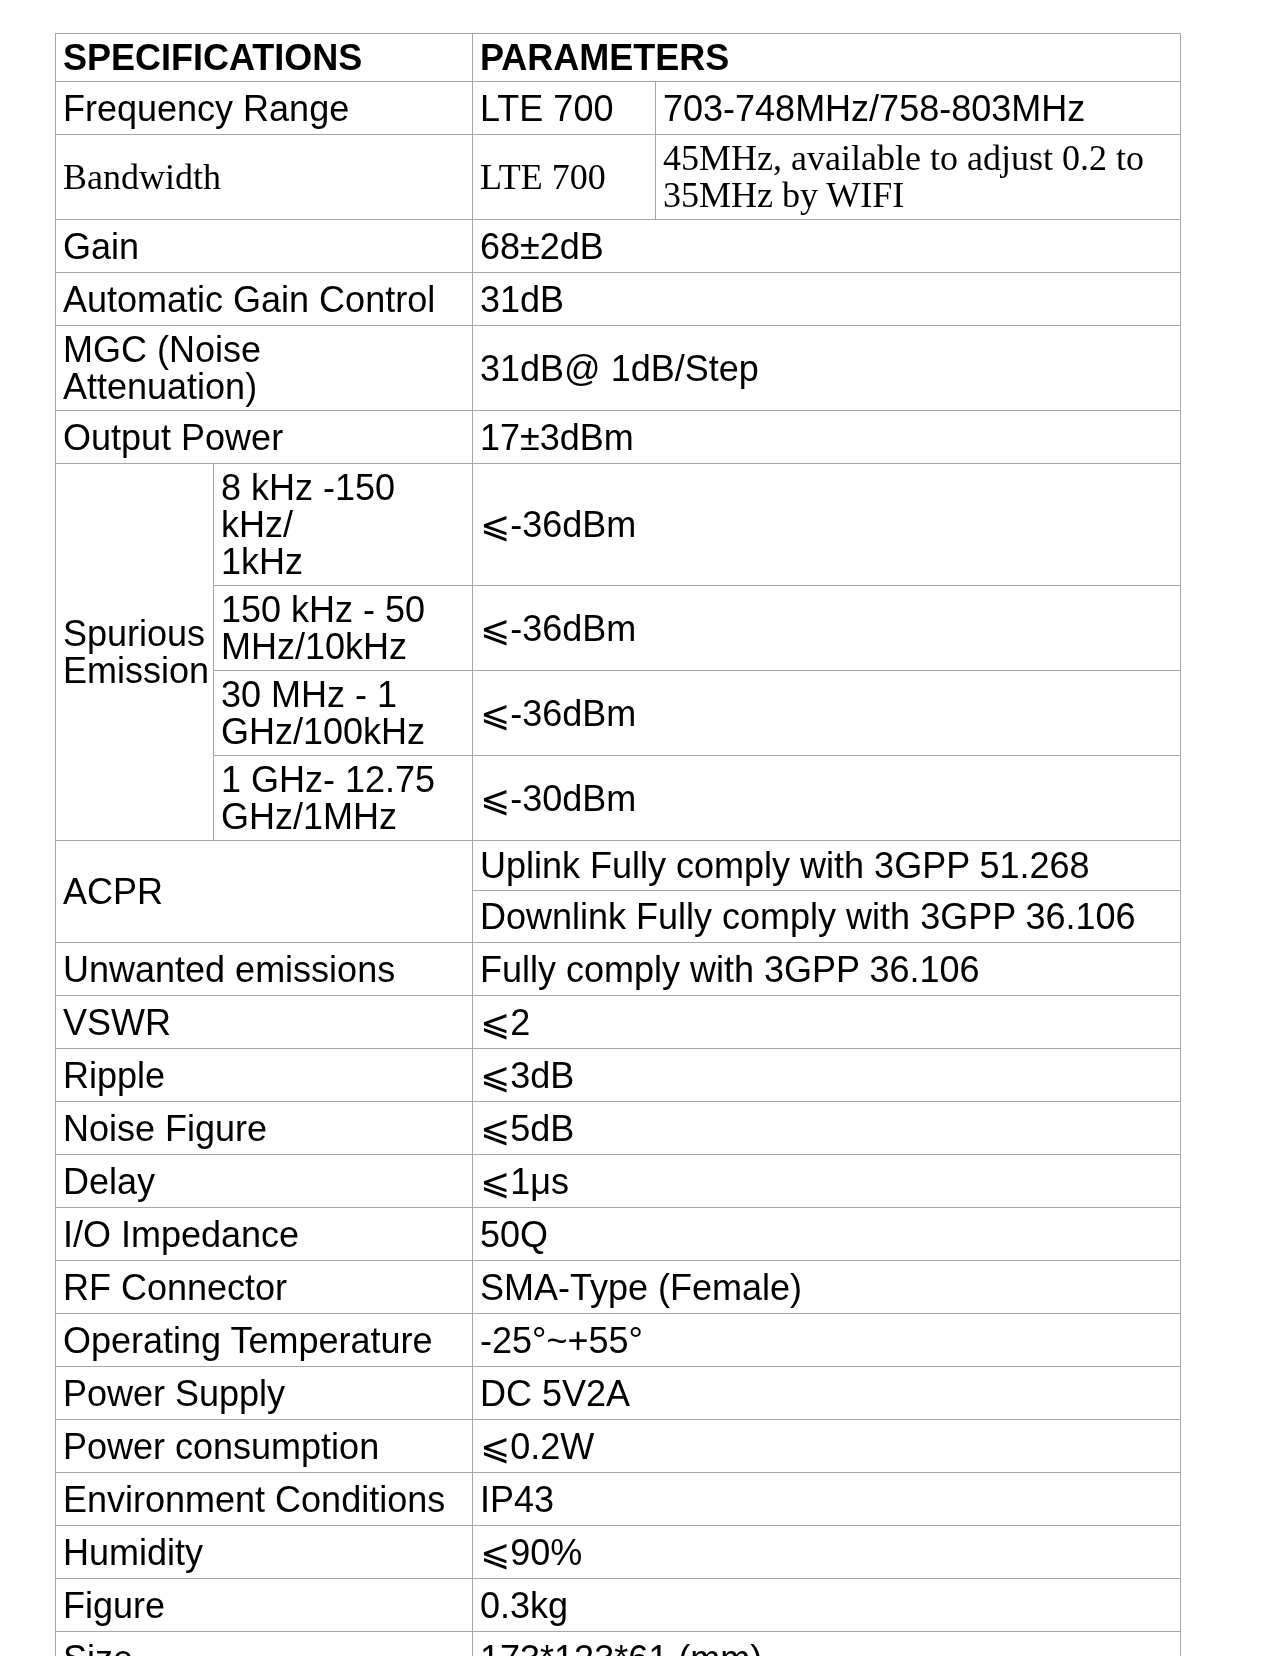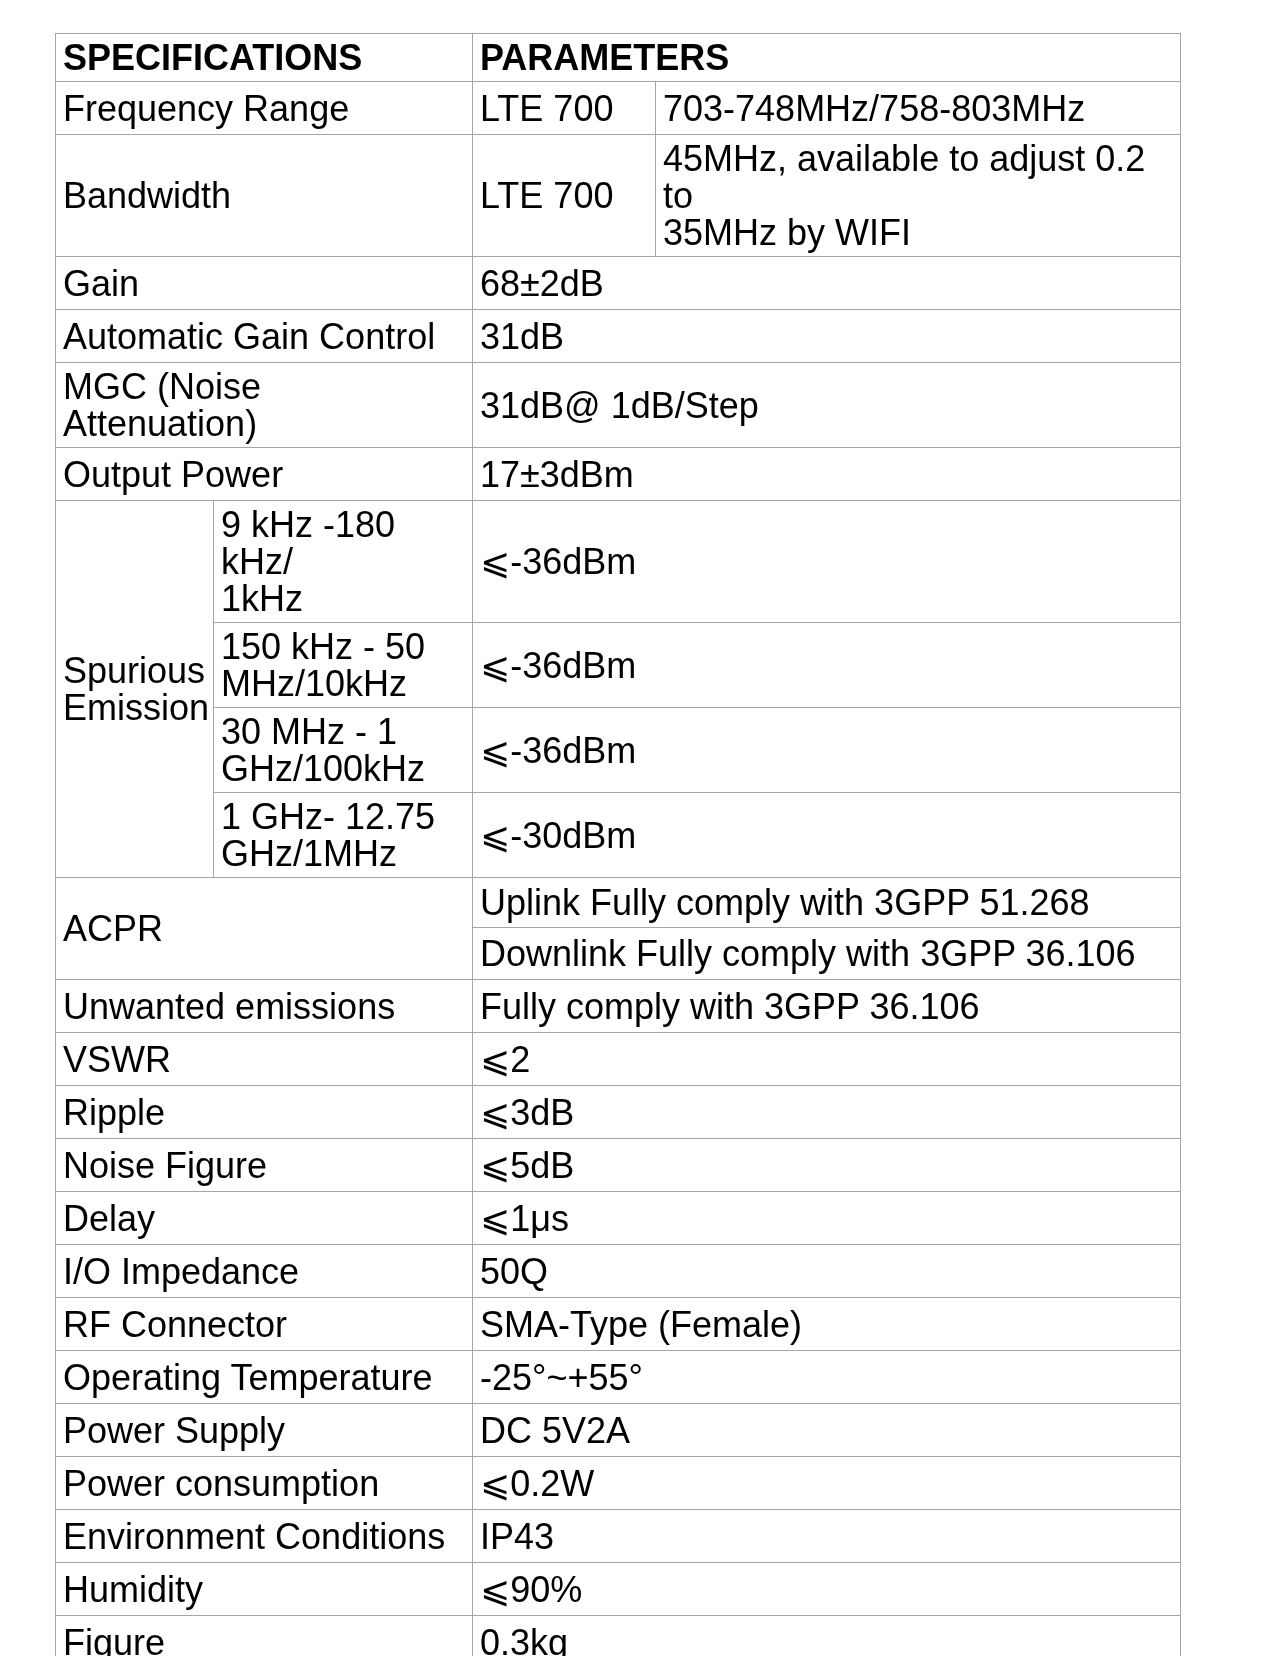--- a/index.html
+++ b/index.html
@@ -32,21 +32,21 @@
     padding: 5px 10px 5px 7px;
     vertical-align: middle;
     text-align: left;
     white-space: pre-line;
     overflow: hidden;
     font-weight: normal;
   }
   table.spec th { font-weight: bold; }
   tr.hHeader  { height: 46px; }
   tr.hSingle  { height: 53px; }
-  tr.hBand    { height: 80px; }
+  tr.hBand    { height: 80px; font-family: Liberation Serif, serif; }
   tr.hSpur    { height: 82px; }
   tr.hUp      { height: 50px; }
   tr.hDown    { height: 52px; }
 </style>
 </head>
 <body>
 
 <div class="page">
   <table class="spec">
     <colgroup>
@@ -91,21 +91,21 @@
     </tr>
 
     <tr class="hSingle">
       <td colspan="2">Output Power</td>
       <td colspan="2">17±3dBm</td>
     </tr>
 
     <tr class="hSpur">
       <td rowspan="4">Spurious
 Emission</td>
-      <td>9 kHz -180 kHz/
+      <td>8 kHz -150 kHz/
 1kHz</td>
       <td colspan="2">⩽-36dBm</td>
     </tr>
     <tr class="hSpur">
       <td>150 kHz - 50
 MHz/10kHz</td>
       <td colspan="2">⩽-36dBm</td>
     </tr>
     <tr class="hSpur">
       <td>30 MHz - 1

